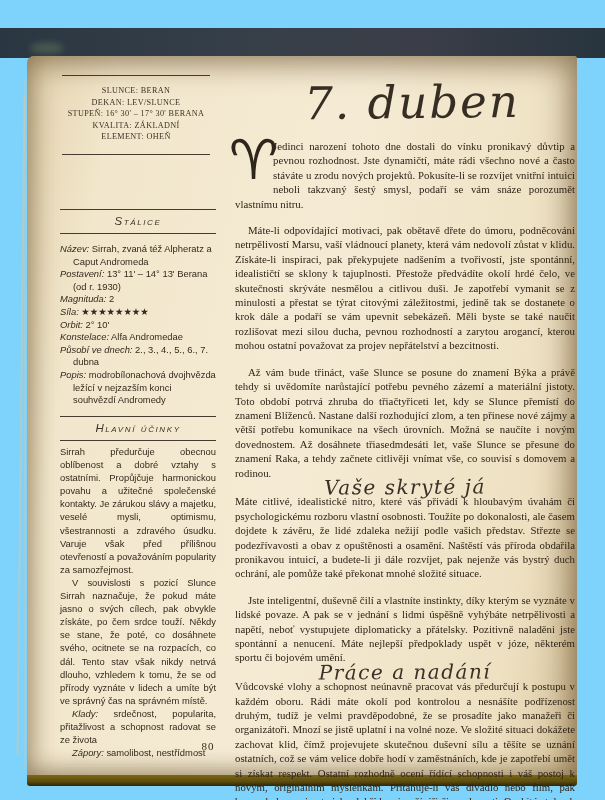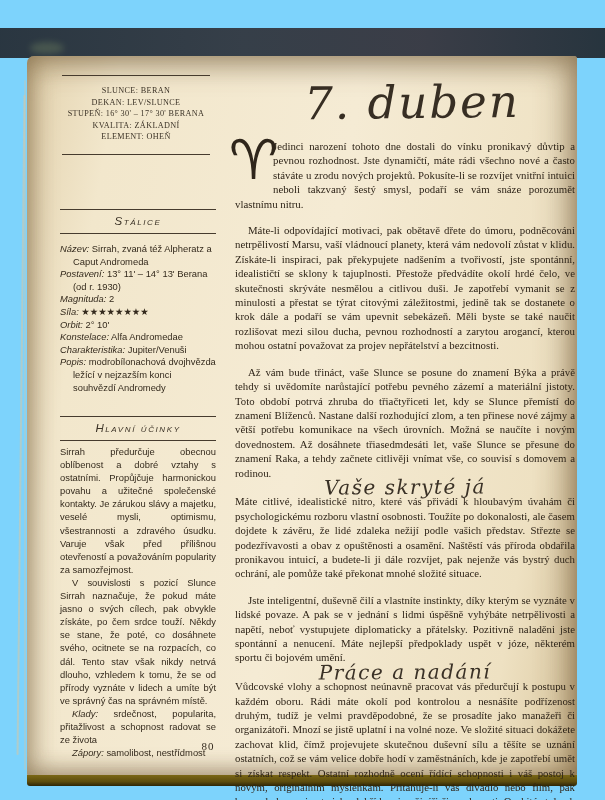--- a/index.html
+++ b/index.html
@@ -129,21 +129,21 @@
 
   <div class="stalice">
     <div class="side-header">Stálice</div>
     <div class="side-body">
       <p class="entry"><em>Název:</em><span> Sirrah, zvaná též Alpheratz a Caput Andromeda</span></p>
       <p class="entry"><em>Postavení:</em><span> 13° 11' – 14° 13' Berana (od r. 1930)</span></p>
       <p class="entry"><em>Magnituda:</em><span> 2</span></p>
       <p class="entry"><em>Síla:</em><span> ★★★★★★★★</span></p>
       <p class="entry"><em>Orbit:</em><span> 2° 10'</span></p>
       <p class="entry"><em>Konstelace:</em><span> Alfa Andromedae</span></p>
-      <p class="entry"><em>Charakteristika:</em><span> Jupiter/Venuši</span></p>
+      <p class="entry"><em>Působí ve dnech:</em><span> 2., 3., 4., 5., 6., 7. dubna</span></p>
       <p class="entry"><em>Popis:</em><span> modrobílonachová dvojhvězda ležící v nejzazším konci souhvězdí Andromedy</span></p>
     </div>
   </div>
 
   <div class="hlavni">
     <div class="side-header">Hlavní účinky</div>
     <div class="side-body">
       <p>Sirrah předurčuje obecnou oblíbenost a dobré vztahy s ostatními. Propůjčuje harmonickou povahu a užitečné společenské kontakty. Je zárukou slávy a majetku, veselé mysli, optimismu, všestrannosti a zdravého úsudku. Varuje však před přílišnou otevřeností a považováním popularity za samozřejmost.</p>
       <p class="pindent">V souvislosti s pozicí Slunce Sirrah naznačuje, že pokud máte jasno o svých cílech, pak obvykle získáte, po čem srdce touží. Někdy se stane, že poté, co dosáhnete svého, ocitnete se na rozpacích, co dál. Tento stav však nikdy netrvá dlouho, vzhledem k tomu, že se od přírody vyznáte v lidech a umíte být ve správný čas na správném místě.</p>
       <p class="kz"><em>Klady:</em><span> srdečnost, popularita, přitažlivost a schopnost radovat se ze života</span></p>

